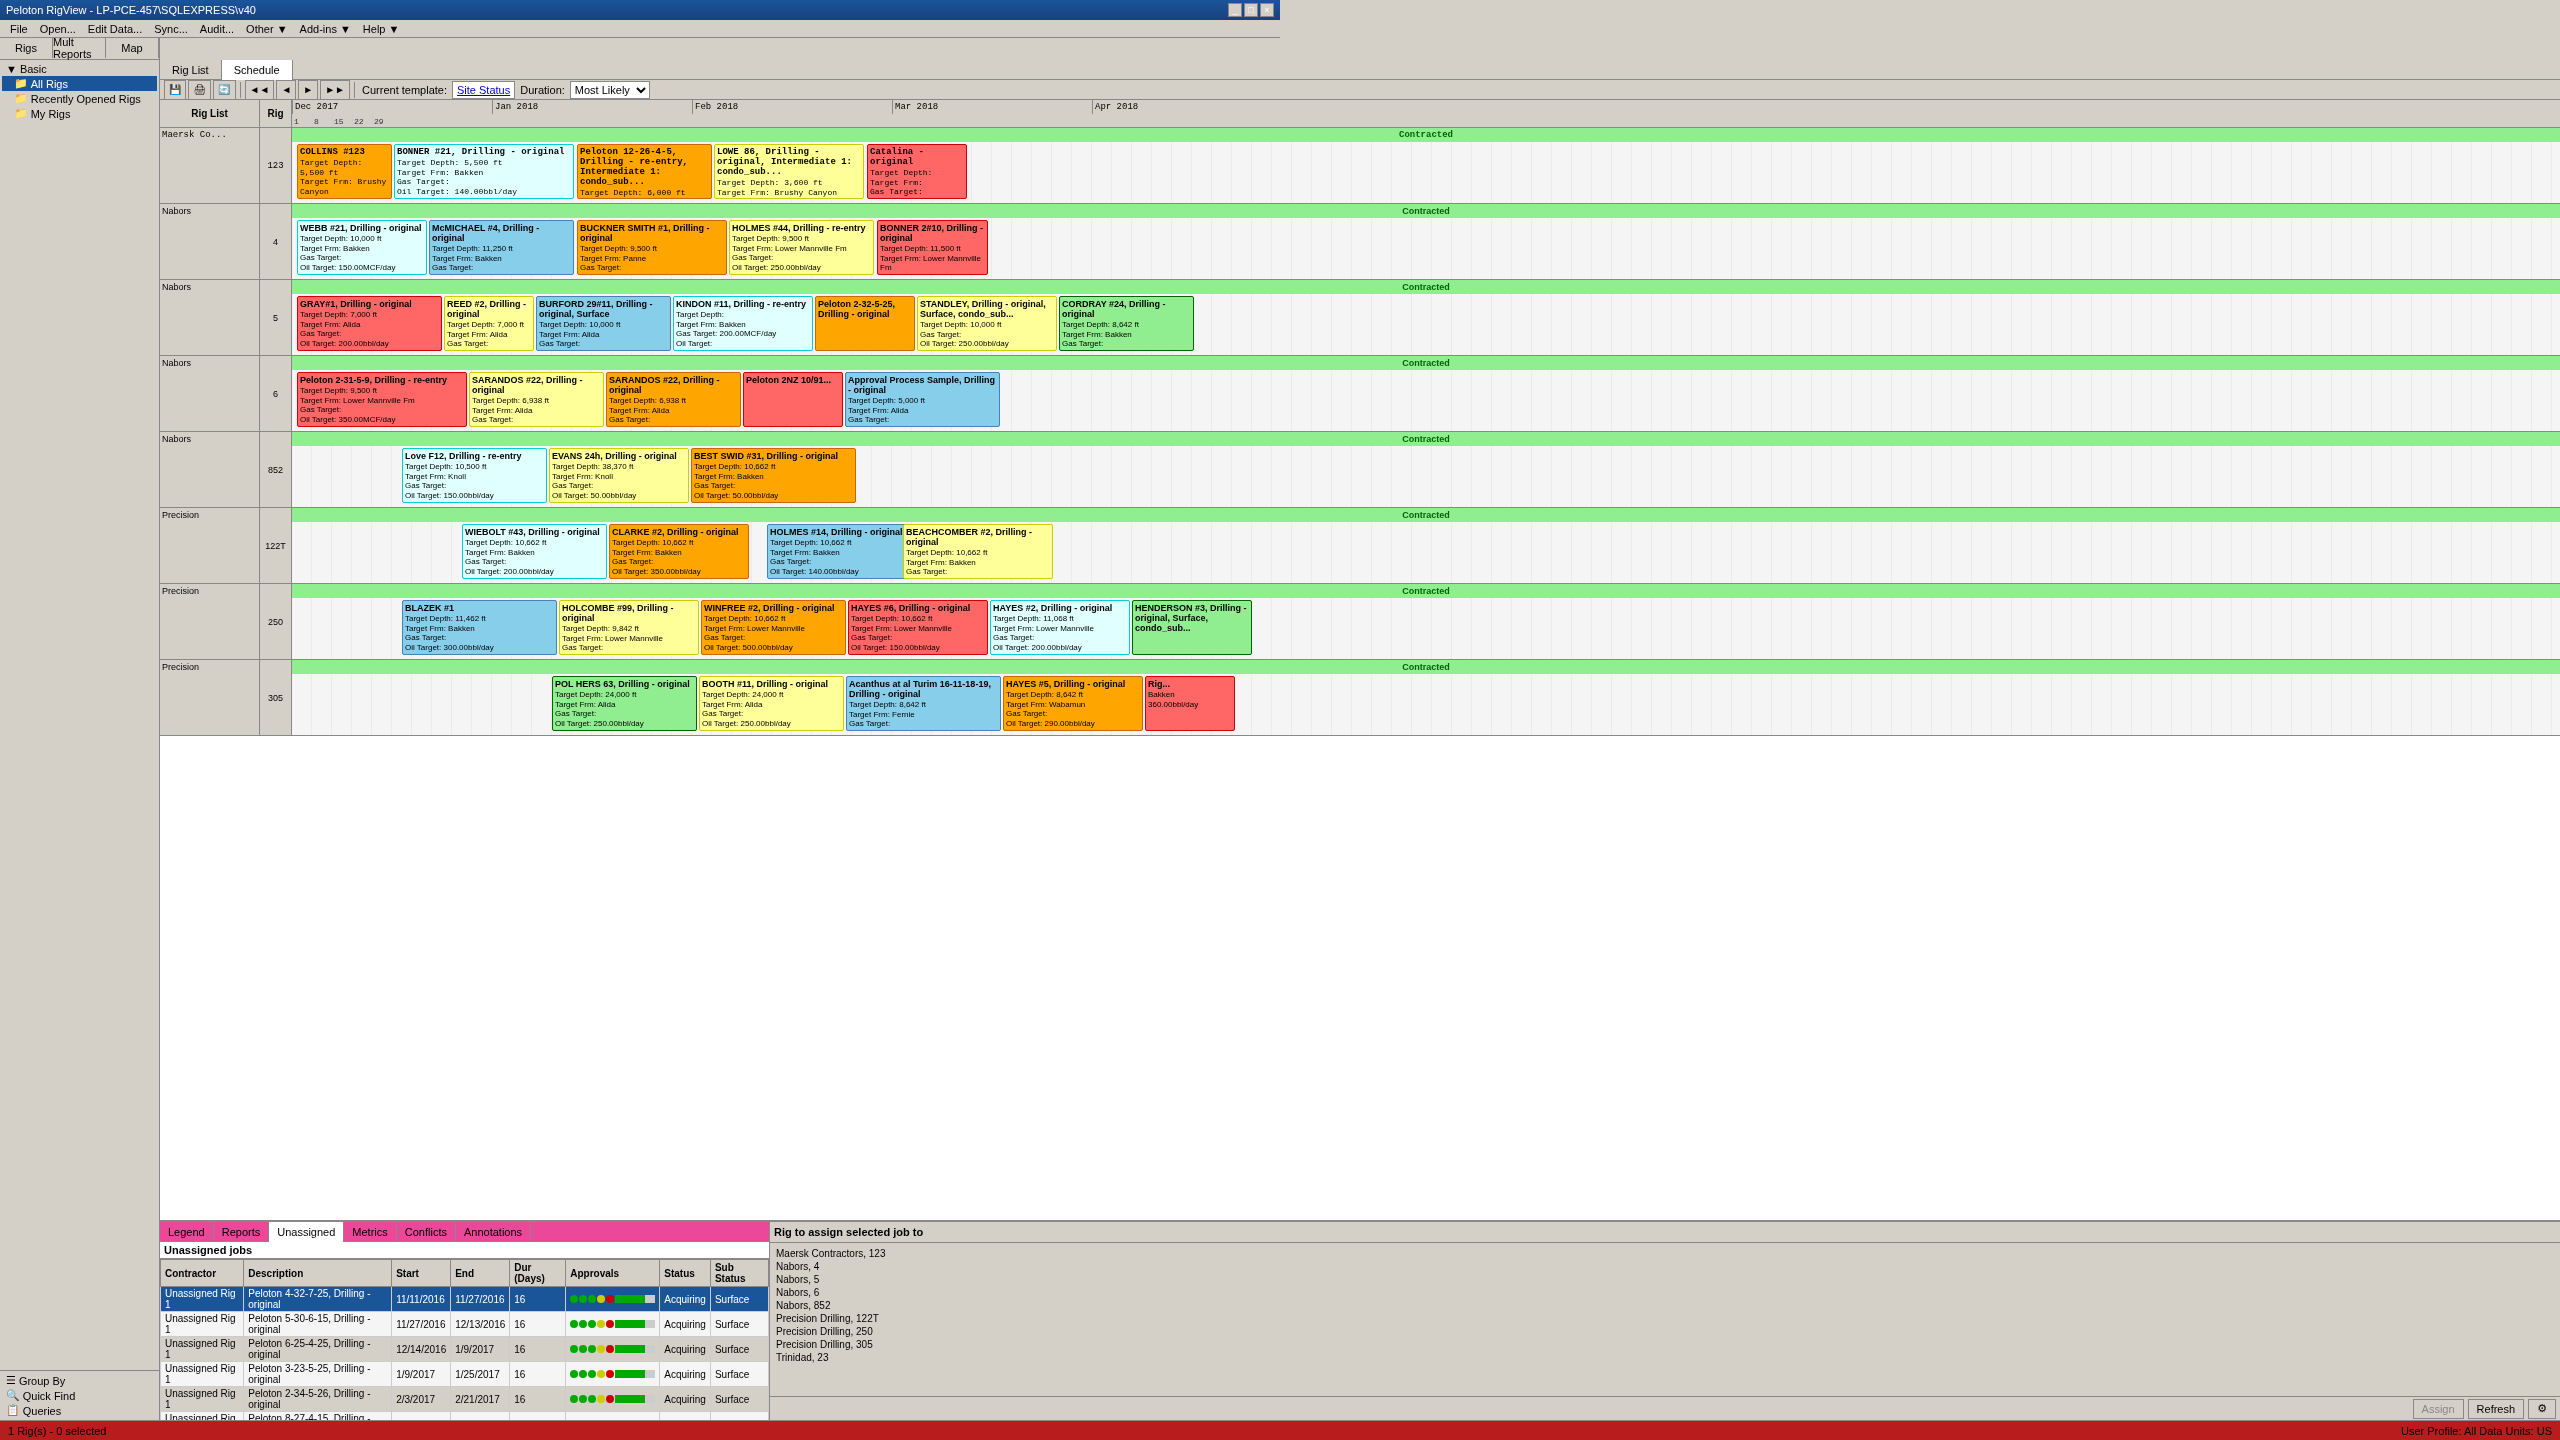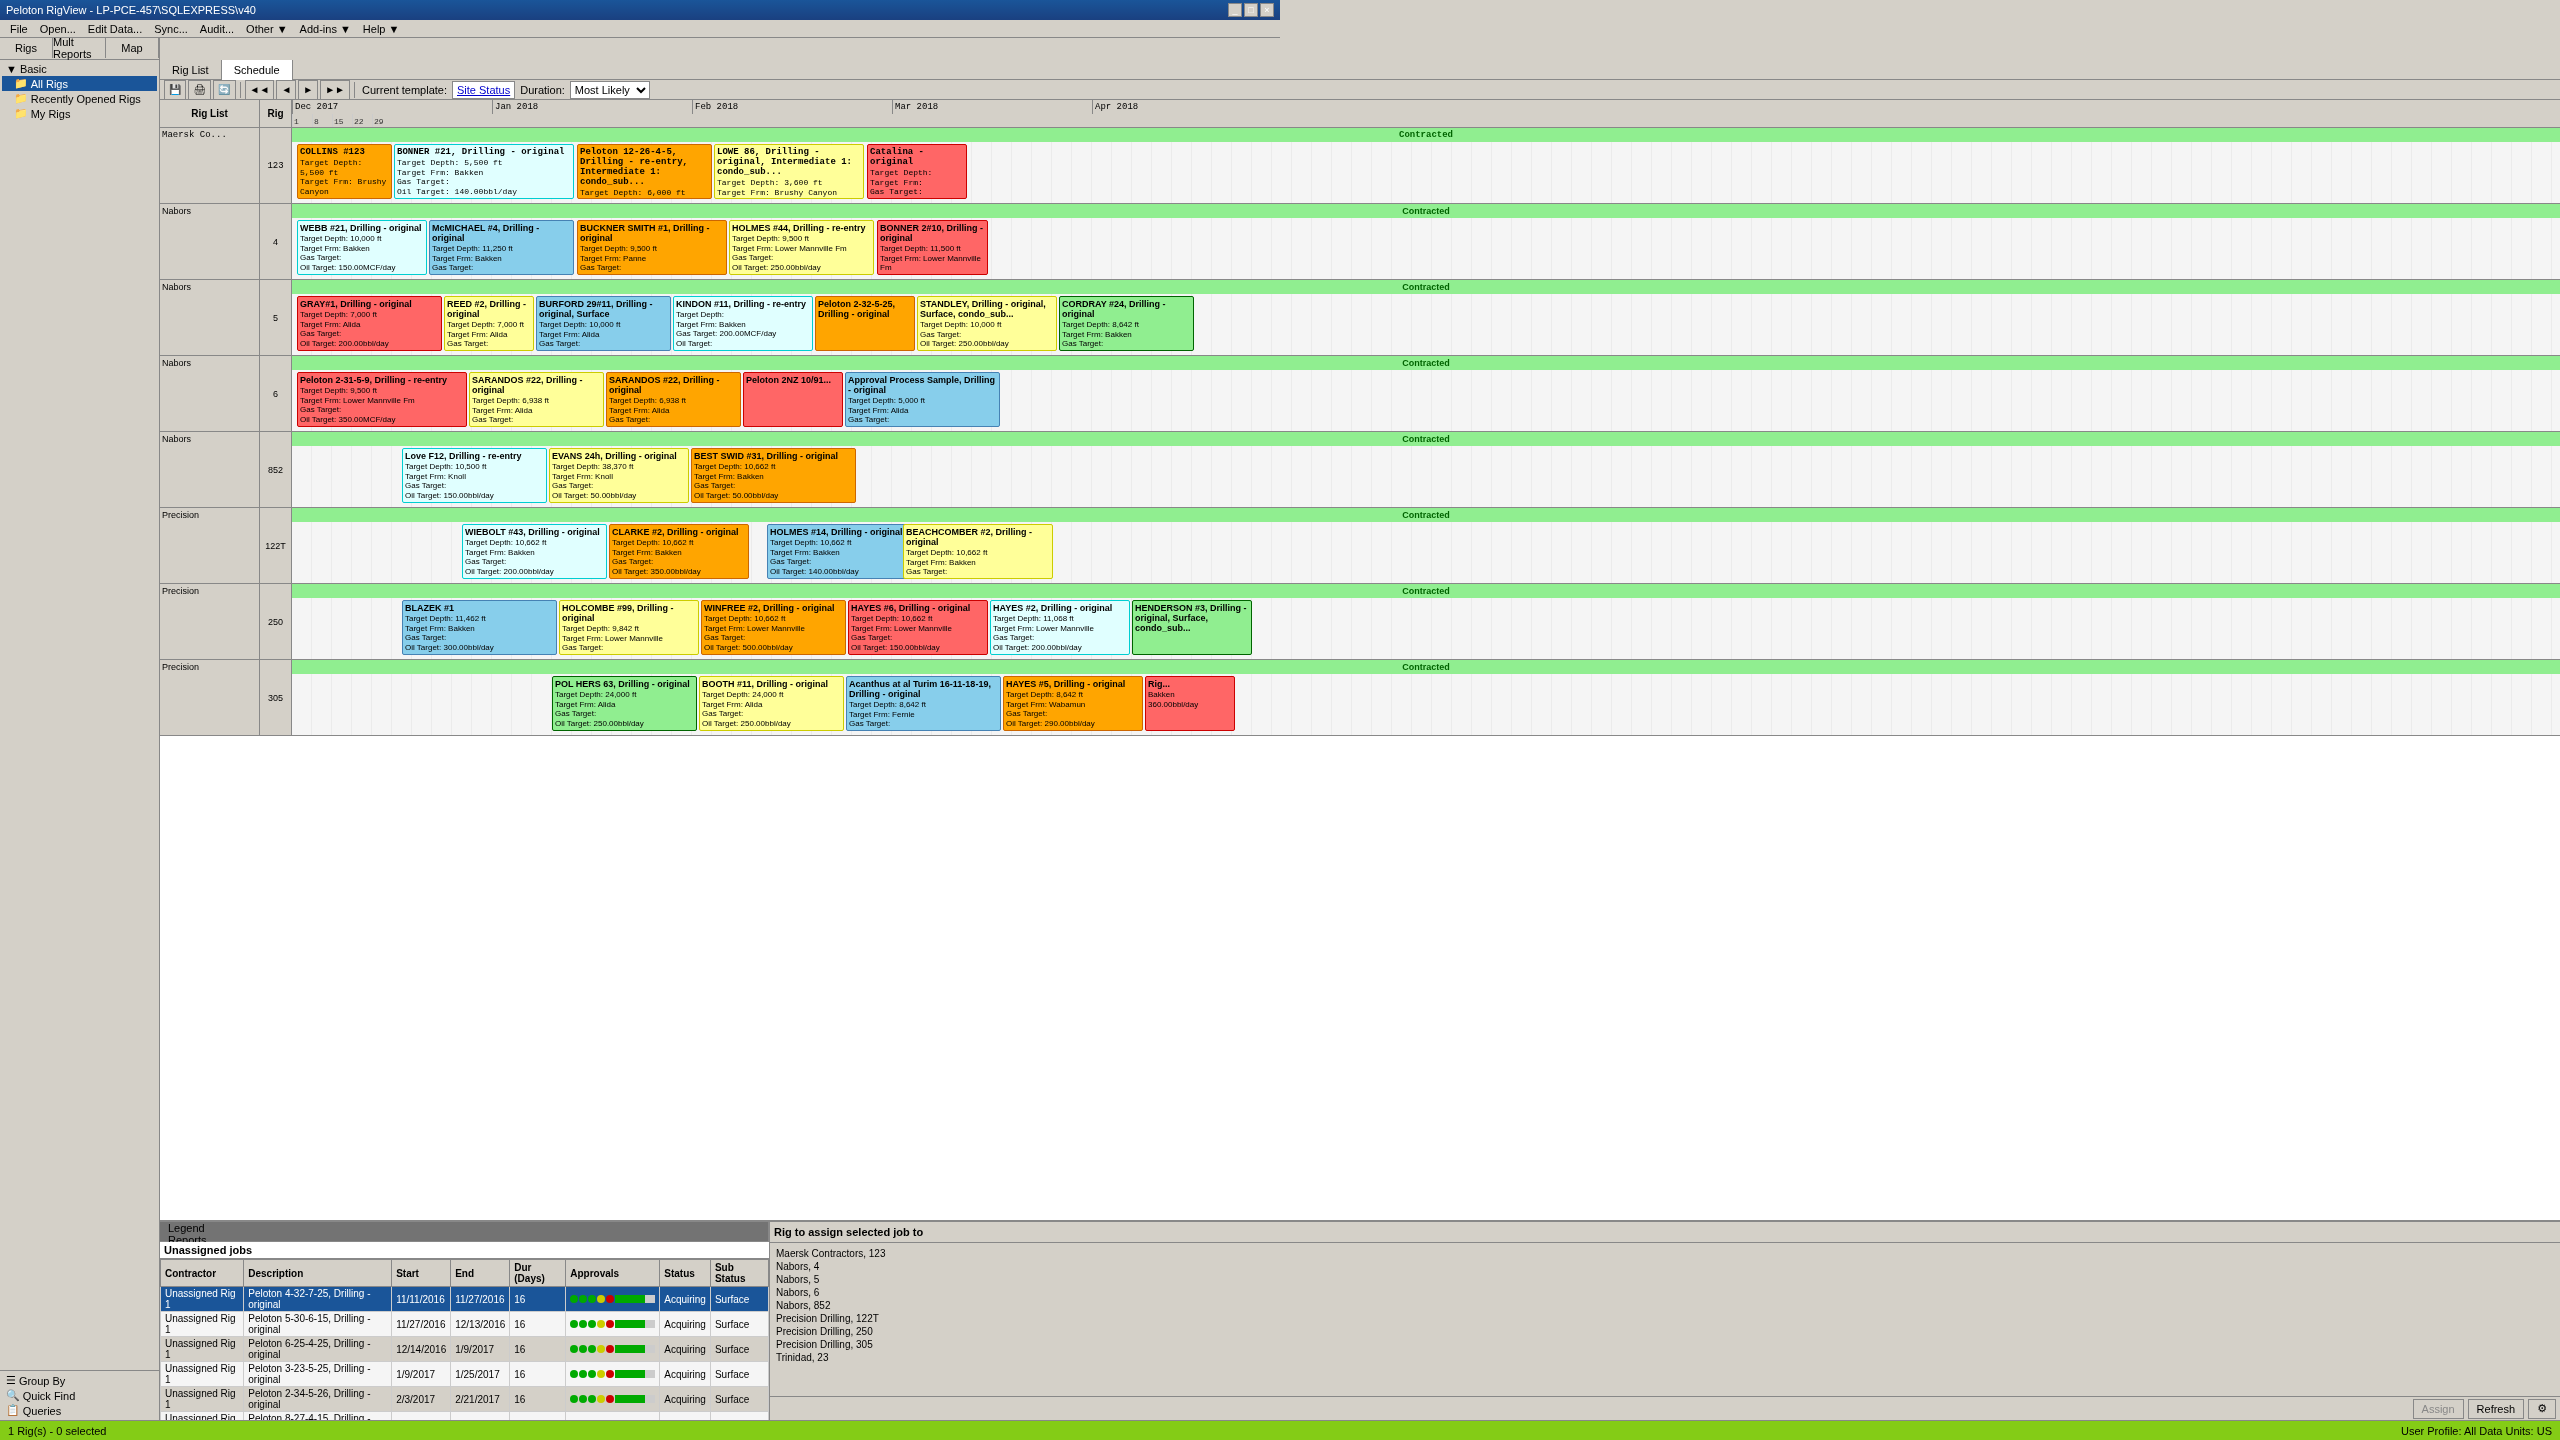--- a/index.html
+++ b/index.html
@@ -53,21 +53,21 @@
     .job-red { background: #ff6666; border-color: #cc0000; }
     .job-green { background: #90ee90; border-color: #006400; }
     .job-cyan { background: #e0ffff; border-color: #00ced1; }
     
     
     #bottom-area { height: 200px; border-top: 2px solid #888; display: flex; }
     #bottom-left-panel { width: 610px; border-right: 1px solid #888; display: flex; flex-direction: column; }
     #bottom-right-panel { flex: 1; display: flex; flex-direction: column; }
     
     
-    #bottom-tabs { display: flex; height: 20px; background: #737373; border-bottom: 1px solid #888; flex-direction: column; }
+    #bottom-tabs { display: flex; height: 20px; background: #ec4899; border-bottom: 1px solid #888; }
     .bottom-tab { padding: 0 8px; height: 20px; display: flex; align-items: center; cursor: pointer; border-right: 1px solid #888; font-size: 11px; }
     .bottom-tab.active { background: white; }
     
     
     #unassigned-header { padding: 2px 4px; font-size: 11px; font-weight: bold; background: #ffffff; border-bottom: 1px solid #888; }
     #unassigned-table-wrapper { flex: 1; overflow: auto; }
     table.data-table { width: 100%; border-collapse: collapse; font-size: 10px; }
     table.data-table th { background: #d4d0c8; border: 1px solid #888; padding: 2px 4px; text-align: left; font-size: 10px; }
     table.data-table td { border: 1px solid #ccc; padding: 1px 4px; font-size: 10px; }
     table.data-table tr.selected { background: #1a5599; color: white; }
@@ -82,21 +82,21 @@
     
     #rig-assign-panel { flex: 1; overflow: auto; padding: 4px; }
     .rig-assign-item { font-size: 10px; padding: 1px 2px; cursor: pointer; }
     
     
     #bottom-buttons { height: 24px; display: flex; align-items: center; justify-content: flex-end; gap: 4px; padding: 0 4px; background: #d4d0c8; border-top: 1px solid #888; }
     .action-btn { height: 20px; padding: 0 8px; background: #d4d0c8; border: 1px solid #888; cursor: pointer; font-size: 11px; }
     .action-btn:disabled { color: #888; }
     
     
-    #status-bar { position: absolute; left: 0; right: 0; bottom: 0; height: 20px; background: #84cc16; border-top: 1px solid #888; display: flex; align-items: center; justify-content: space-between; padding: 0 8px; font-size: 11px; }
+    #status-bar { position: absolute; left: 0; right: 0; bottom: 0; height: 20px; background: #b91c1c; border-top: 1px solid #888; display: flex; align-items: center; justify-content: space-between; padding: 0 8px; font-size: 11px; }
     
     
     #left-bottom-buttons { position: absolute; left: 0; bottom: 20px; width: 160px; background: #d4d0c8; border-top: 1px solid #888; border-right: 1px solid #888; padding: 2px; }
     .left-bottom-btn { padding: 1px 4px; cursor: pointer; font-size: 11px; display: flex; align-items: center; gap: 3px; }
   </style>
 </head>
 <body>
 
 <div id="title-bar">
   <span>Peloton RigView - LP-PCE-457\SQLEXPRESS\v40</span>

